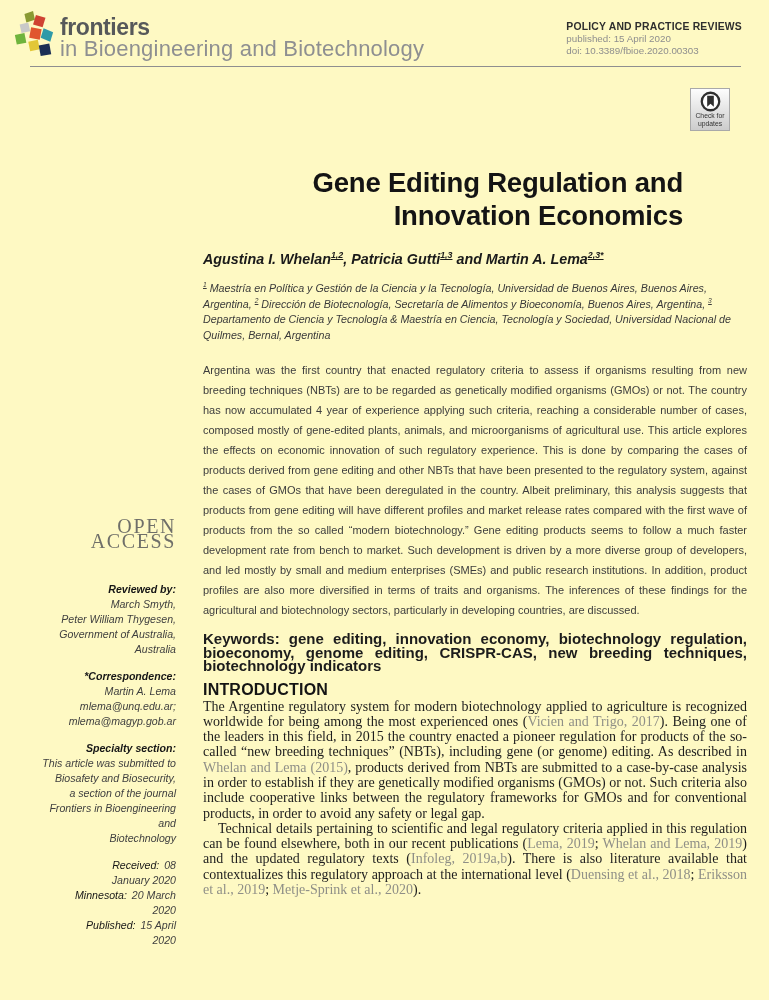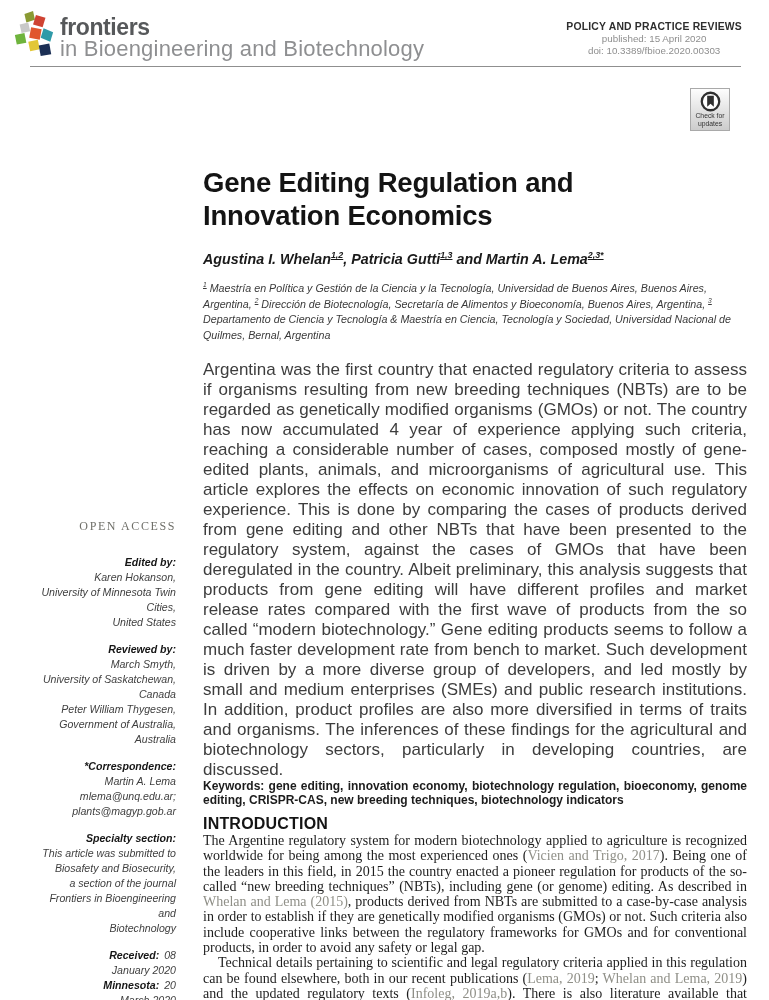--- a/index.html
+++ b/index.html
@@ -1,29 +1,29 @@
 <!DOCTYPE html>
 <html><head>
 <meta charset="utf-8">
 <style>
   * { margin:0; padding:0; box-sizing:border-box; }
   html,body { background:#e8e8e8; }
   .page {
     position:relative; width:769px; height:1000px; margin:0 auto;
-    background:#ffffff; overflow:hidden;
+    background:#fef9c3; overflow:hidden;
     font-family:"Liberation Sans","DejaVu Sans",sans-serif;
     -webkit-font-smoothing:antialiased;
   }
 
   
   .logo-icon { position:absolute; left:12px; top:10px; width:44px; height:50px; }
   .logo-text { position:absolute; left:60px; top:15px; }
   .journal-name { font-size:23px; font-weight:bold; color:#56585a; letter-spacing:-0.4px; line-height:24px; }
   .journal-subtitle { font-size:22px; color:#8e8f91; letter-spacing:0.2px; line-height:20px; }
-  .header-right { position:absolute; right:27px; top:21px; text-align:center; }
+  .header-right { position:absolute; right:27px; top:21px; text-align:left; }
   .article-type { font-size:10.4px; font-weight:bold; color:#2e2e2e; letter-spacing:0.2px; line-height:12px; }
   .header-meta { font-size:9.8px; color:#8e8e8e; line-height:11.5px; }
   .header-rule { position:absolute; left:30px; right:28px; top:66px; border-top:1px solid #8f8f8f; }
 
   
   .check-badge {
     position:absolute; left:690px; top:88px; width:40px; height:43px;
     background:linear-gradient(#fdfdfd,#cccccc); border:1px solid #a9a9a9;
     display:flex; flex-direction:column; align-items:center; padding-top:2px;
     cursor:pointer;
@@ -31,36 +31,36 @@
   .check-badge svg { width:21px; height:21px; }
   .check-text { font-size:6.8px; line-height:7.5px; color:#333; text-align:center; }
 
   
   .sidebar {
     position:absolute; left:30px; top:519px; width:146px; text-align:right;
     font-style:italic; font-size:10.6px; line-height:15px; color:#3f3f3f;
   }
   .open-access {
     font-family:"Liberation Serif","DejaVu Serif",serif; font-style:normal;
-    font-size:12px; letter-spacing:1.6px; color:#6f6f69; margin-bottom:21px;
+    font-size:20px; letter-spacing:1.6px; color:#6f6f69; margin-bottom:33px;
   }
   .side-block { margin-bottom:12px; }
   .side-label { font-weight:bold; color:#161616; }
-  .side-label-inline { font-weight:bold; color:#161616; margin-right:2px;margin-left:44px; }
+  .side-label-inline { font-weight:normal; color:#161616; margin-right:2px;margin-left:44px; }
 
   
   .main { position:absolute; left:203px; top:166px; width:544px; }
   .title {
     width:480px; font-size:27.5px; line-height:33px; font-weight:bold;
-    color:#141414; letter-spacing:-0.2px;
+    color:#141414; letter-spacing:-0.2px;text-align:right;
   }
   .authors { margin-top:19px; font-size:14.3px; font-weight:bold; font-style:italic; color:#1a1a1a; }
   .affiliations { margin-top:14px; font-size:10.7px; line-height:15.5px; font-style:italic; color:#3a3a3a; }
-  .abstract { margin-top:17px; font-size:17px; line-height:20px; text-align:justify; color:#3d3d3d; }
-  .keywords { font-size:12px; line-height:13.5px; font-weight:bold; color:#1c1c1c; text-align:justify; }
+  .abstract { margin-top:17px; font-size:11px; line-height:20px; text-align:justify; color:#3d3d3d; }
+  .keywords { margin-top:12px; font-size:15px; line-height:13.5px; font-weight:bold; color:#1c1c1c; text-align:justify; }
   .section-heading { margin-top:8px; font-size:16px; font-weight:bold; color:#141414; letter-spacing:0.2px; }
   .body-text {
     font-family:"Liberation Serif","DejaVu Serif",serif;
     font-size:14px; line-height:15.3px; text-align:justify; color:#1d1d1d;
   }
   .body-text p + p { text-indent:15px; }
 
   
   .seg-sup { vertical-align:super; font-size:0.62em; line-height:0;text-decoration:underline; }
   .seg-cite { color:#8f8f87; }
@@ -98,40 +98,33 @@
     </svg>
     <div class="check-text">
       <div>Check for</div>
       <div>updates</div>
     </div>
   </div>
 
   <aside class="sidebar">
     <div class="open-access">OPEN ACCESS</div>
 
-    <div class="side-block">
-      <div class="side-label">Edited by:</div>
-      <div>Karen Hokanson,</div>
-      <div>University of Minnesota Twin Cities,</div>
-      <div>United States</div>
-    </div>
 
     <div class="side-block">
       <div class="side-label">Reviewed by:</div>
       <div>March Smyth,</div>
-      <div>University of Saskatchewan, Canada</div>
       <div>Peter William Thygesen,</div>
       <div>Government of Australia, Australia</div>
     </div>
 
     <div class="side-block">
       <div class="side-label">*Correspondence:</div>
       <div>Martin A. Lema</div>
       <div>mlema@unq.edu.ar;</div>
-      <div>plants@magyp.gob.ar</div>
+      <div>mlema@magyp.gob.ar</div>
     </div>
 
     <div class="side-block">
       <div class="side-label">Specialty section:</div>
       <div>This article was submitted to</div>
       <div>Biosafety and Biosecurity,</div>
       <div>a section of the journal</div>
       <div>Frontiers in Bioengineering and</div>
       <div>Biotechnology</div>
     </div>

